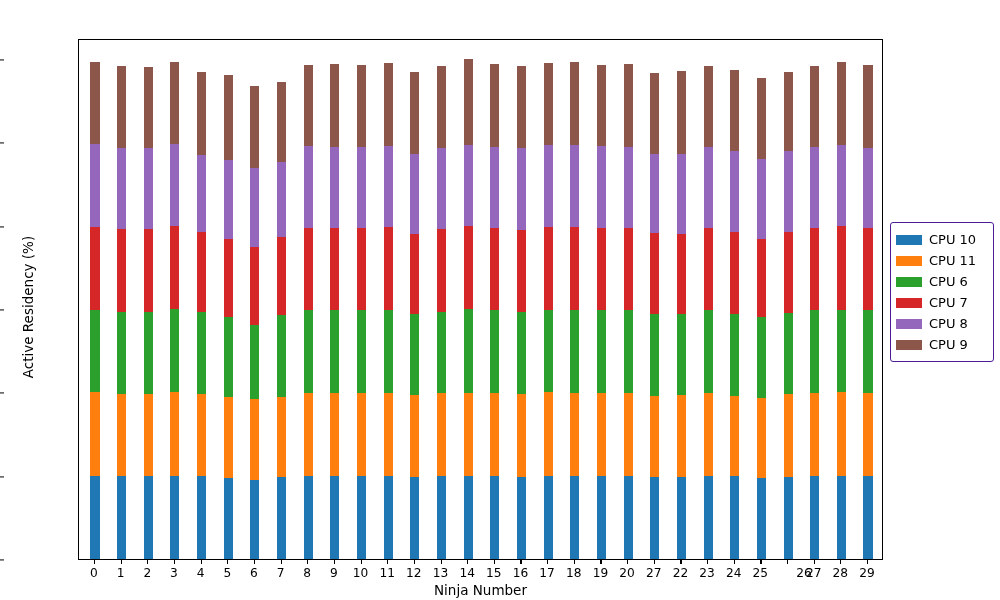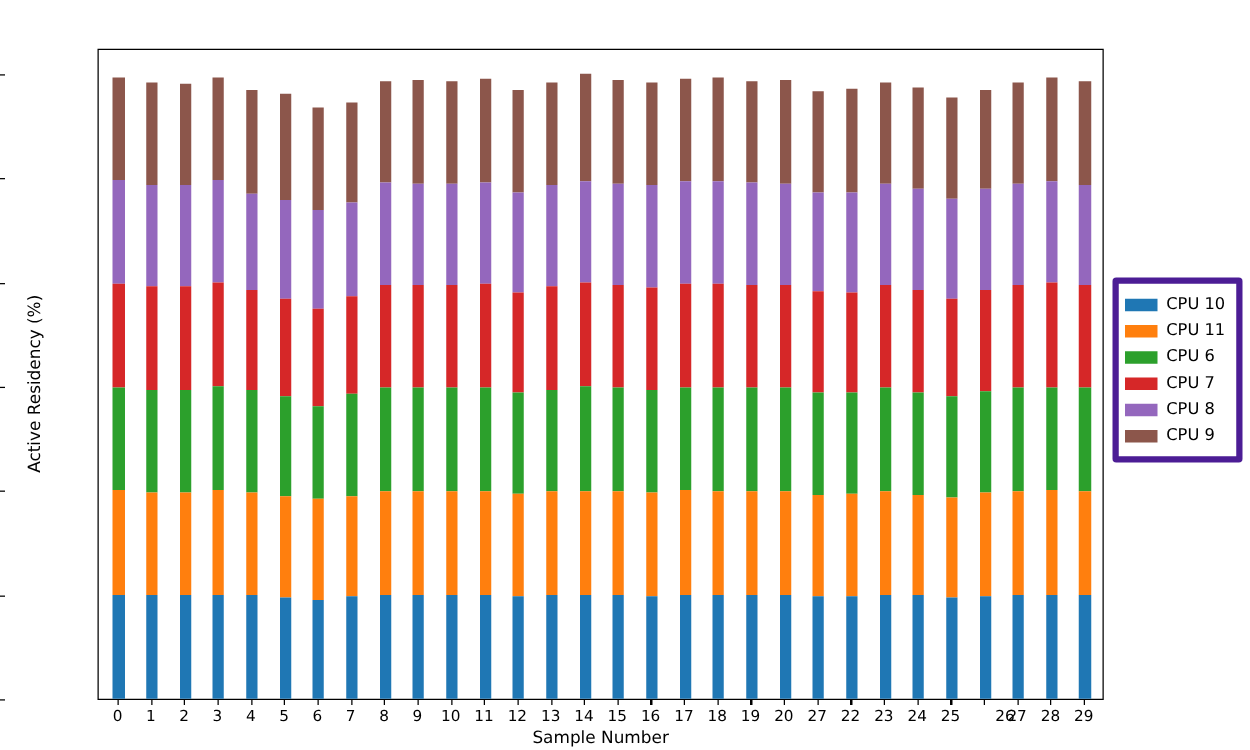--- a/index.html
+++ b/index.html
@@ -119,21 +119,21 @@
     color: #000000;
   }
   
   #legend {
     position: absolute;
     left: 890px;
     top: 222px;
     width: 104px;
     padding: 6px 5px 6px 5px;
     box-sizing: border-box;
-    border: 5px solid #4c1d95;
+    border: 1px solid #4c1d95;
     border-radius: 3px;
     background: #ffffff;
   }
   .legend-row {
     display: flex;
     align-items: center;
     height: 21px;
   }
   .legend-swatch {
     width: 26px;
@@ -467,21 +467,21 @@
         <div class="x-tick-label" style="left: 682.384px;">25</div>
         <div class="x-tick-mark" style="left: 709.04px;"></div>
         <div class="x-tick-label" style="left: 726px;">26</div>
         <div class="x-tick-mark" style="left: 735.695px;"></div>
         <div class="x-tick-label" style="left: 735.695px;">27</div>
         <div class="x-tick-mark" style="left: 762.351px;"></div>
         <div class="x-tick-label" style="left: 762.351px;">28</div>
         <div class="x-tick-mark" style="left: 789.007px;"></div>
         <div class="x-tick-label" style="left: 789.007px;">29</div>
       </div>
-    <div id="x-axis-label">Sample Number</div>
+    <div id="x-axis-label">Ninja Number</div>
   </div>
 
   <div id="legend">
       <div class="legend-row">
         <span class="legend-swatch" style="background: rgb(31, 119, 180);"></span>
         <span class="legend-label">CPU 10</span>
       </div>
       <div class="legend-row">
         <span class="legend-swatch" style="background: rgb(255, 127, 14);"></span>
         <span class="legend-label">CPU 11</span>

